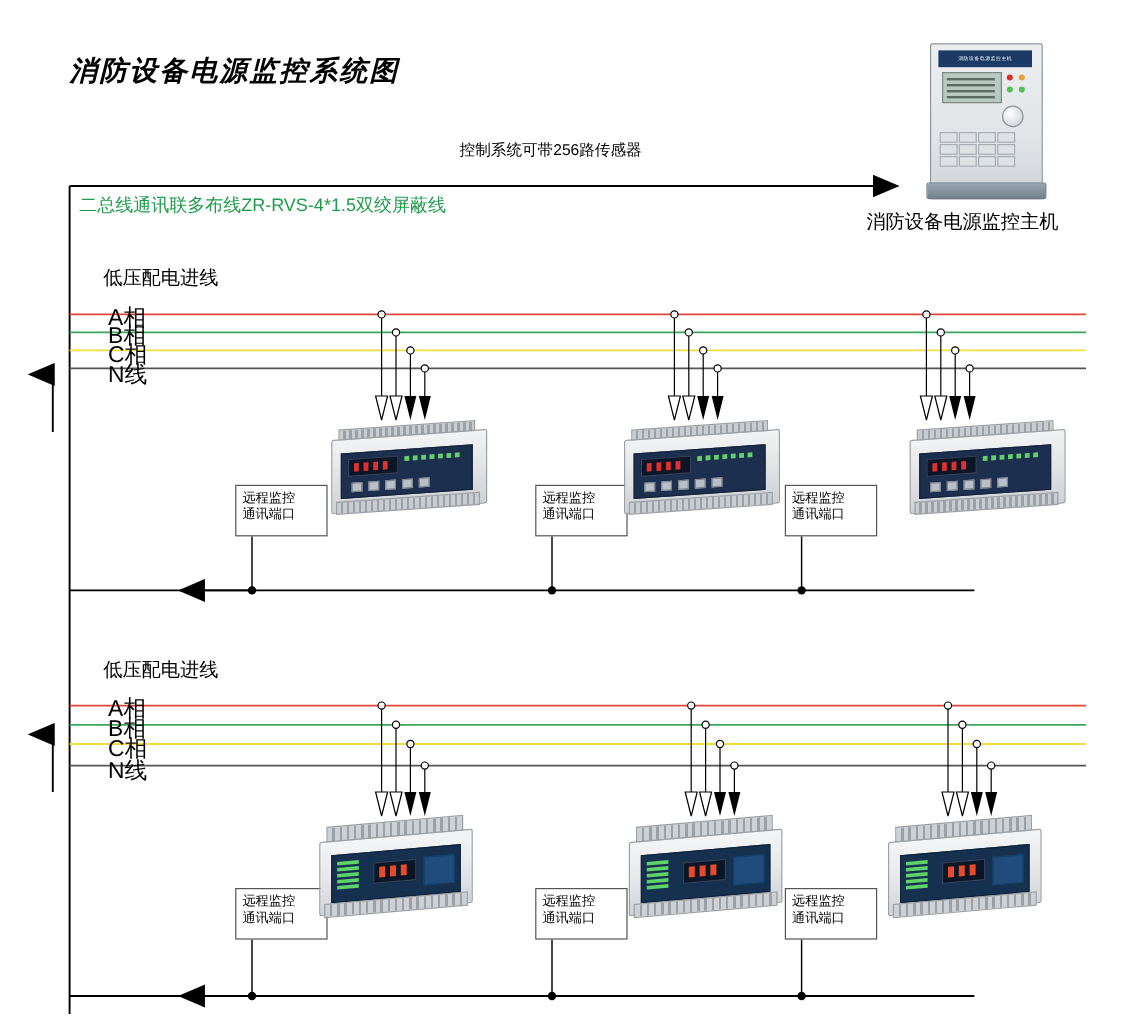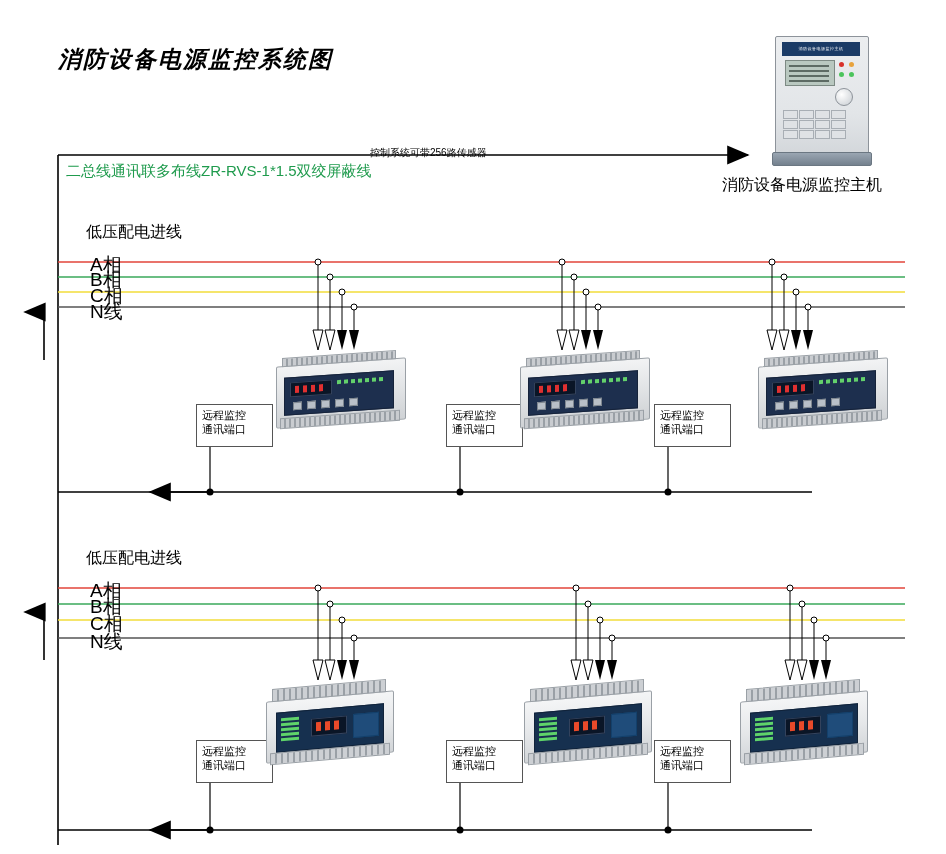--- a/index.html
+++ b/index.html
@@ -28,24 +28,23 @@
   .title {
     left: 58px;
     top: 44px;
     font-size: 23px;
     font-weight: bold;
     font-style: italic;
     font-family: "Liberation Serif", serif;
     letter-spacing: 2px;
   }
   .label-256 {
-    left: 370px;
+    left: 383px;
     top: 116px;
-    font-size: 10px;
-    margin-top: 30px;
+    font-size: 13px;
   }
   .label-bus {
     left: 66px;
     top: 162px;
     font-size: 15px;
     color: #1f9b4d;
   }
   .label-host {
     left: 722px;
     top: 175px;
@@ -419,21 +418,21 @@
     <line x1="460" y1="742" x2="460" y2="756" stroke="#000" stroke-width="1.2"></line>
     <line x1="668" y1="772" x2="668" y2="830" stroke="#000" stroke-width="1.2"></line>
     <line x1="668" y1="742" x2="668" y2="756" stroke="#000" stroke-width="1.2"></line>
     <circle cx="210" cy="830" r="3.5" fill="#000"></circle>
     <circle cx="460" cy="830" r="3.5" fill="#000"></circle>
     <circle cx="668" cy="830" r="3.5" fill="#000"></circle>
   </svg>
 
   <div class="txt title">消防设备电源监控系统图</div>
   <div class="txt label-256">控制系统可带256路传感器</div>
-  <div class="txt label-bus">二总线通讯联多布线ZR-RVS-1*1.5双绞屏蔽线</div>
+  <div class="txt label-bus">二总线通讯联多布线ZR-RVS-4*1.5双绞屏蔽线</div>
   <div class="txt label-host">消防设备电源监控主机</div>
 
   <div class="txt label-incoming" style="left:86px;top:222px;">低压配电进线</div>
   <div class="txt phase" style="left:90px;top:252px;">A相</div>
   <div class="txt phase" style="left:90px;top:267px;">B相</div>
   <div class="txt phase" style="left:90px;top:283px;">C相</div>
   <div class="txt phase" style="left:90px;top:299px;">N线</div>
 
   <div class="txt label-incoming" style="left:86px;top:548px;">低压配电进线</div>
   <div class="txt phase" style="left:90px;top:578px;">A相</div>

